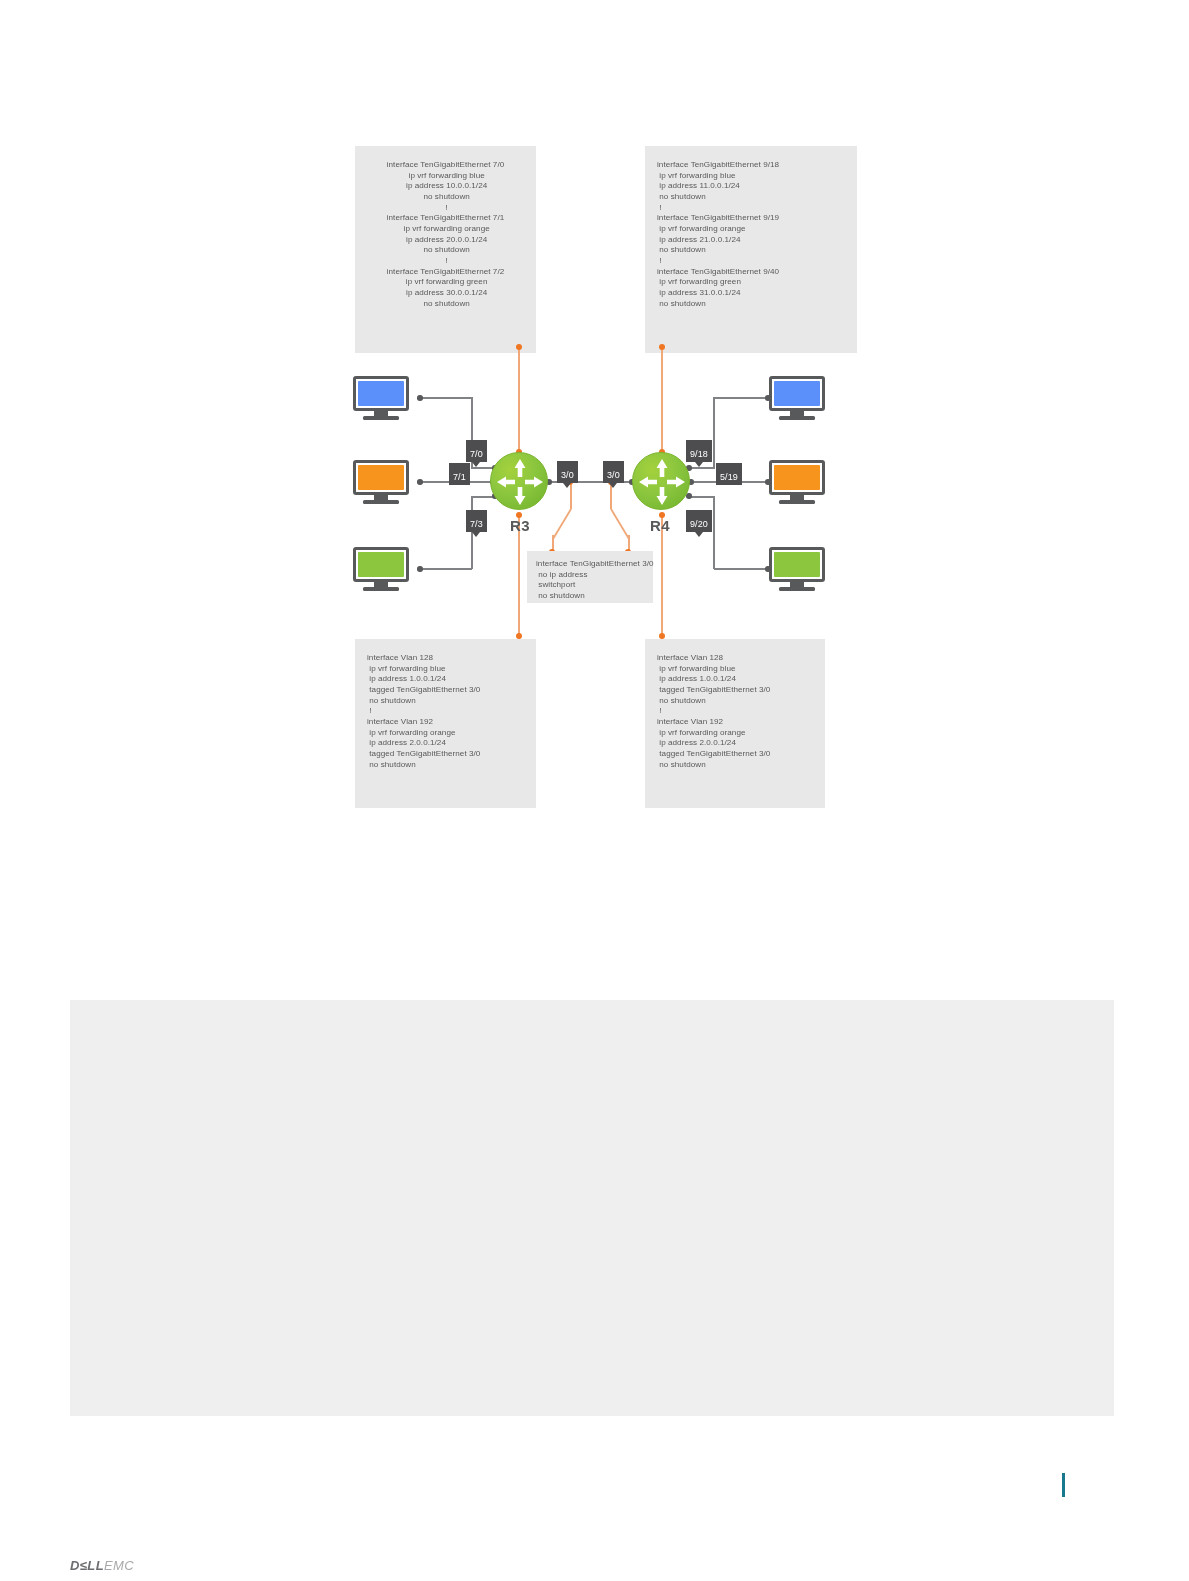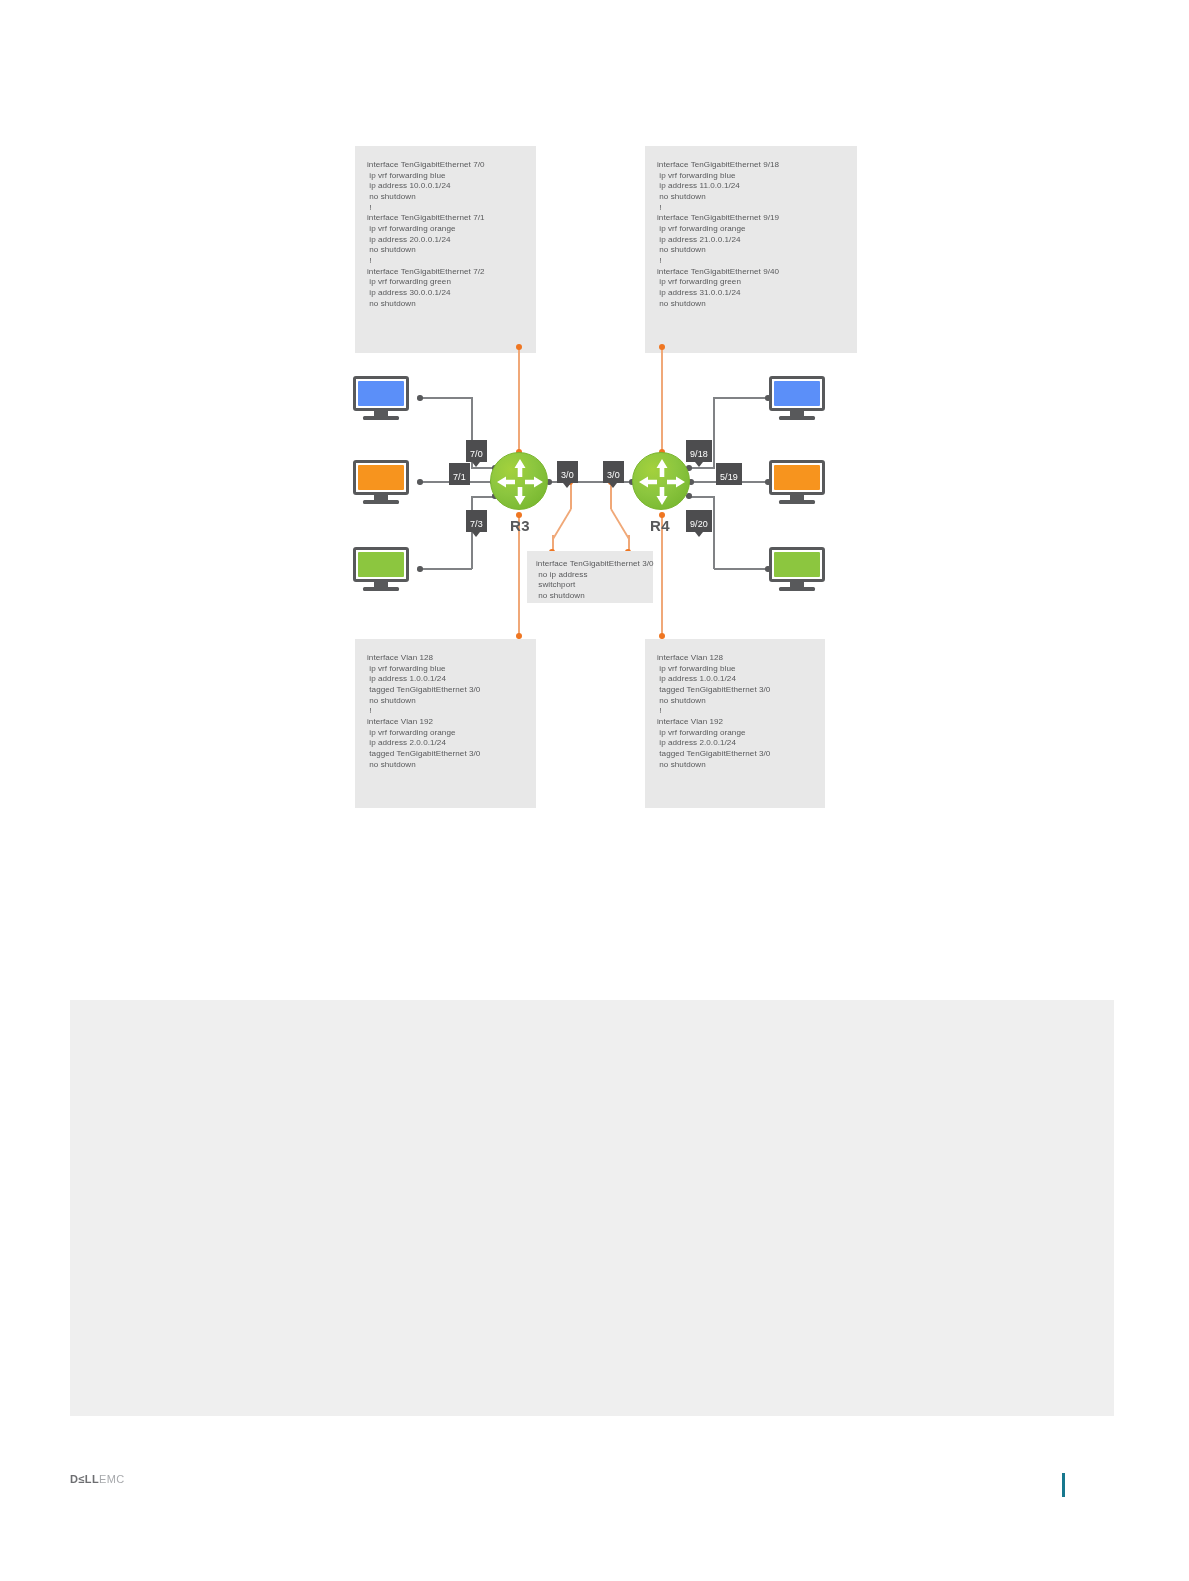--- a/index.html
+++ b/index.html
@@ -24,21 +24,21 @@
   }
   .cfg-line {
     font-family: "Liberation Sans", sans-serif;
     font-size: 8.1px;
     line-height: 10.65px;
     color: #58595b;
     white-space: pre;
     letter-spacing: 0.05px;
   }
 
-  #cfg-r3-top   { left: 355px; top: 146px; width: 181px; height: 207px; }
+  #cfg-r3-top   { left: 355px; top: 146px; width: 181px; height: 207px; text-align: center; }
   #cfg-r4-top   { left: 645px; top: 146px; width: 212px; height: 207px; }
   #cfg-r3-bot   { left: 355px; top: 639px; width: 181px; height: 169px; }
   #cfg-r4-bot   { left: 645px; top: 639px; width: 180px; height: 169px; }
   #cfg-center   { left: 527px; top: 551px; width: 126px; height: 52px; padding: 8px 9px; }
   #cfg-center .cfg-line { font-size: 8.1px; line-height: 10.6px; }
 
   
   .oline {
     position: absolute;
     background: #f0a878;
@@ -147,25 +147,26 @@
   #lower-panel {
     position: absolute;
     left: 70px; top: 1000px;
     width: 1044px; height: 416px;
     background: #efefef;
   }
 
   
   #footer-logo {
     position: absolute;
-    left: 70px; top: 1473px;
-    font-family: "Liberation Sans", sans-serif;
-    font-size: 11px;
+    left: 70px; top: 1558px;
+    font-family: "Liberation Sans", sans-serif;
+    font-size: 13px;
     letter-spacing: 0.4px;
     white-space: nowrap;
+    font-style: italic;
   }
   #footer-logo .dell { font-weight: bold; color: #6d6e71; }
   #footer-logo .emc  { font-weight: normal; color: #a7a9ac; }
   #footer-bar {
     position: absolute;
     left: 1062px; top: 1473px;
     width: 3px; height: 24px;
     background: #17788e;
   }
 </style>

